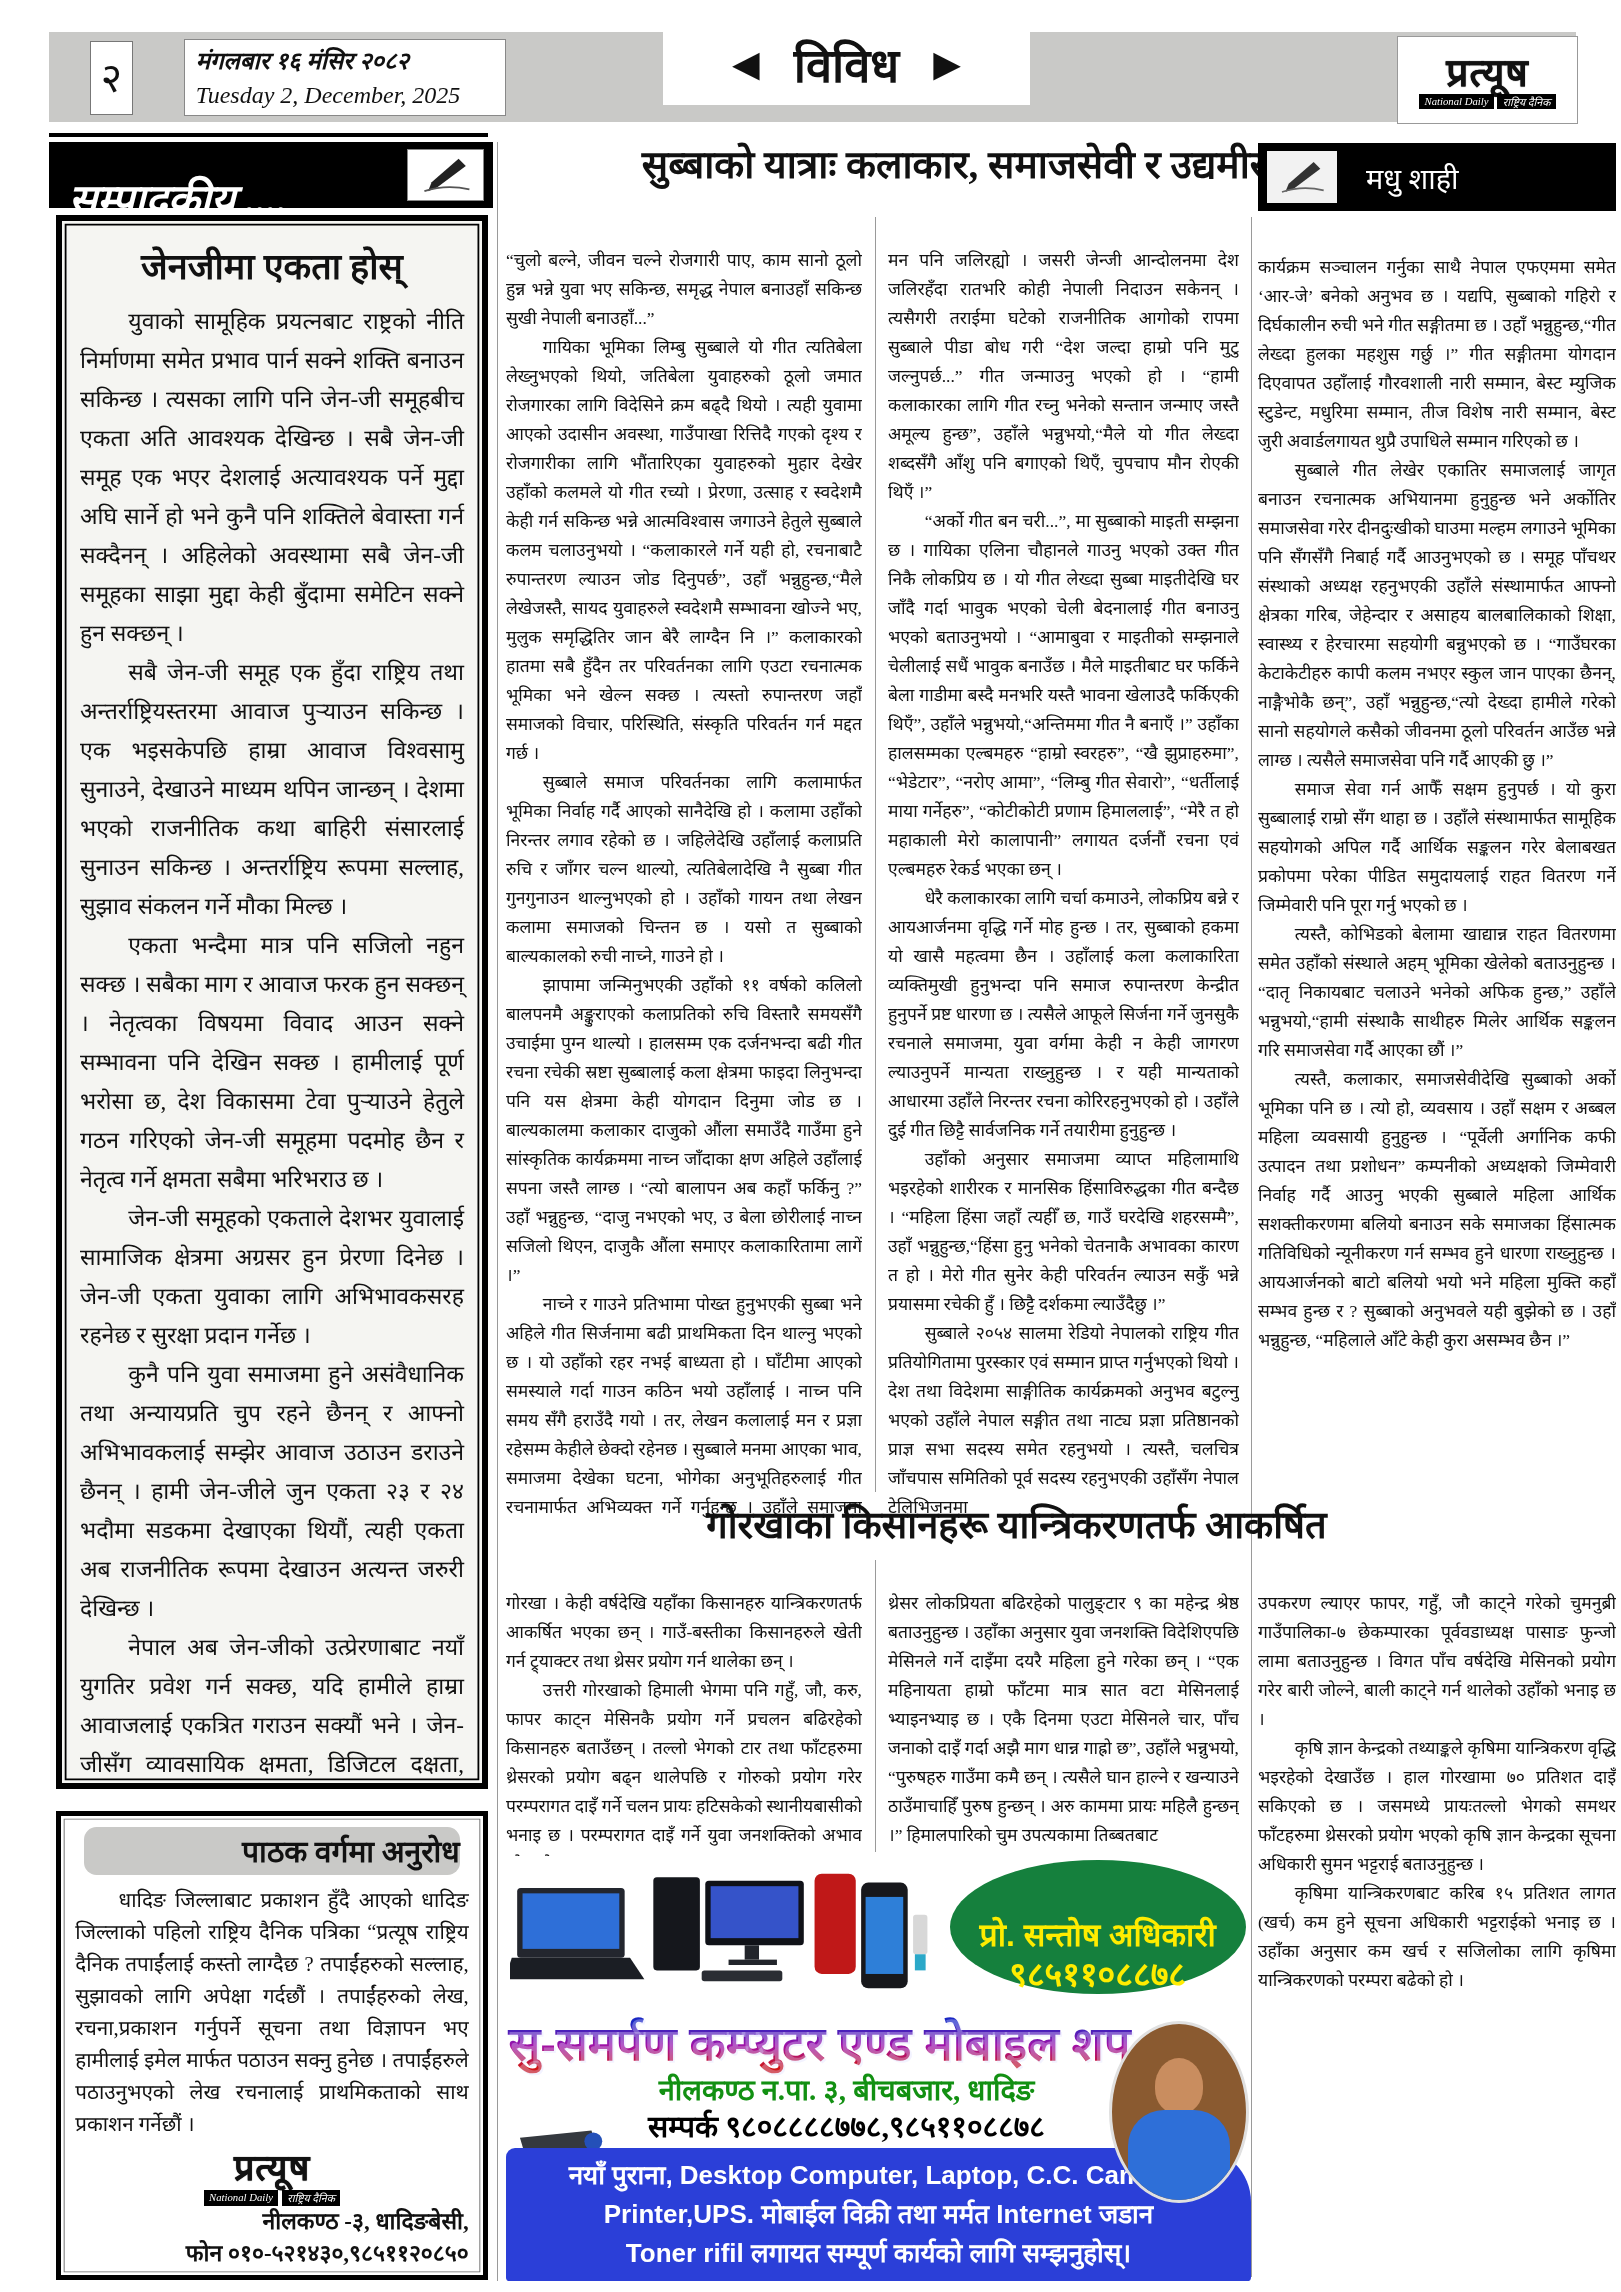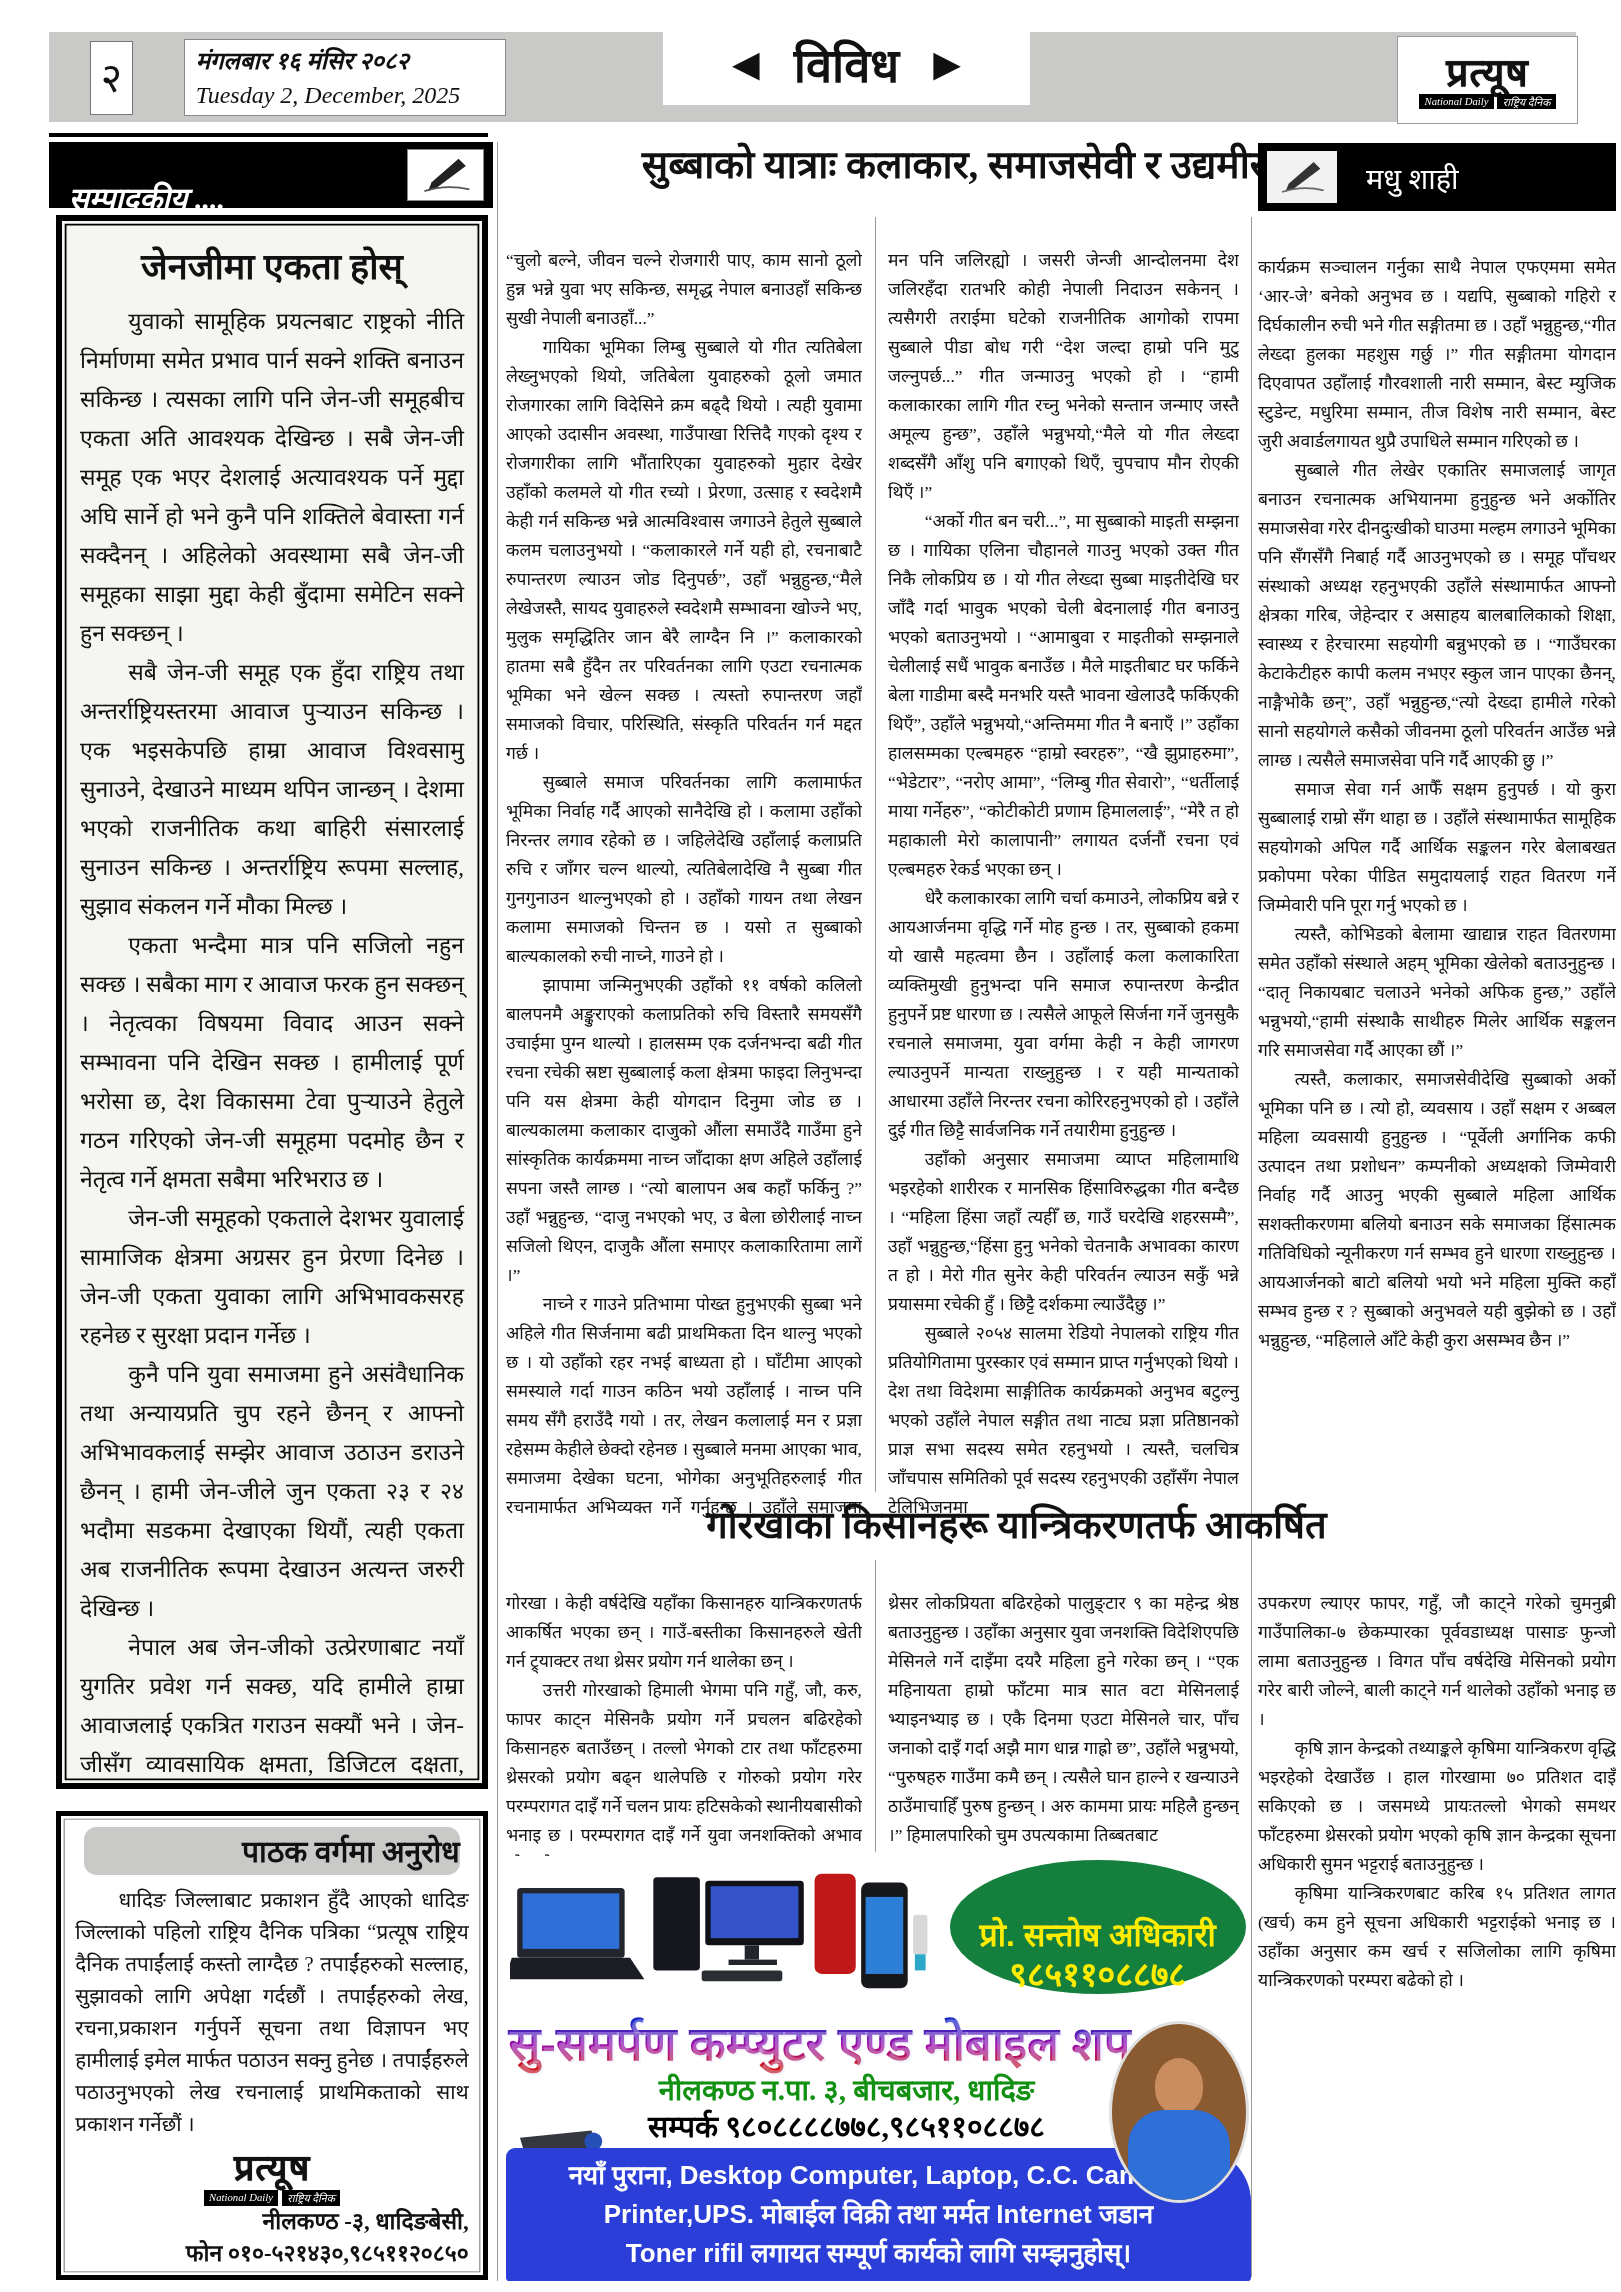--- a/index.html
+++ b/index.html
@@ -28,21 +28,21 @@
   .hdr-rule{left:49px;top:133px;width:439px;height:3.6px;background:#000;}
 
   
   .para{margin:0;text-indent:2.1em;text-align:justify;}
   .col .para{font-size:17.5px;line-height:29px;}
   .first-noindent .para:first-child{text-indent:0;}
 
   
   .edit-bar{left:49px;top:142px;width:444px;height:66px;background:#000;color:#fff;
             display:flex;align-items:center;justify-content:space-between;padding:0 9px 0 19.7px;box-sizing:border-box;}
-  .edit-bar-label{font-size:30px;font-style:italic;font-weight:bold;margin-top:44px;}
+  .edit-bar-label{font-size:42px;font-style:italic;font-weight:bold;margin-top:44px;}
   .penbox{width:75px;height:50px;background:#fff;border:0.9px solid #888;display:flex;align-items:center;justify-content:center;}
   .edit-box{left:56px;top:215px;width:432px;height:1574px;background:#f5f5f2;border:6.3px solid #000;
             box-shadow:inset 0 0 0 2.7px #f5f5f2, inset 0 0 0 4.5px #000;
             padding:16px 18px;box-sizing:border-box;overflow:hidden;}
   .edit-title{font-size:36px;font-weight:bold;text-align:center;margin:3.6px 0 12.5px 0;}
   .edit-box .para{font-size:23px;line-height:39px;}
 
   
   .reader-box{left:56px;top:1811px;width:432px;height:469px;background:#fff;border:5.4px solid #000;
               box-shadow:inset 0 0 0 2.7px #fff, inset 0 0 0 3.6px #666;

